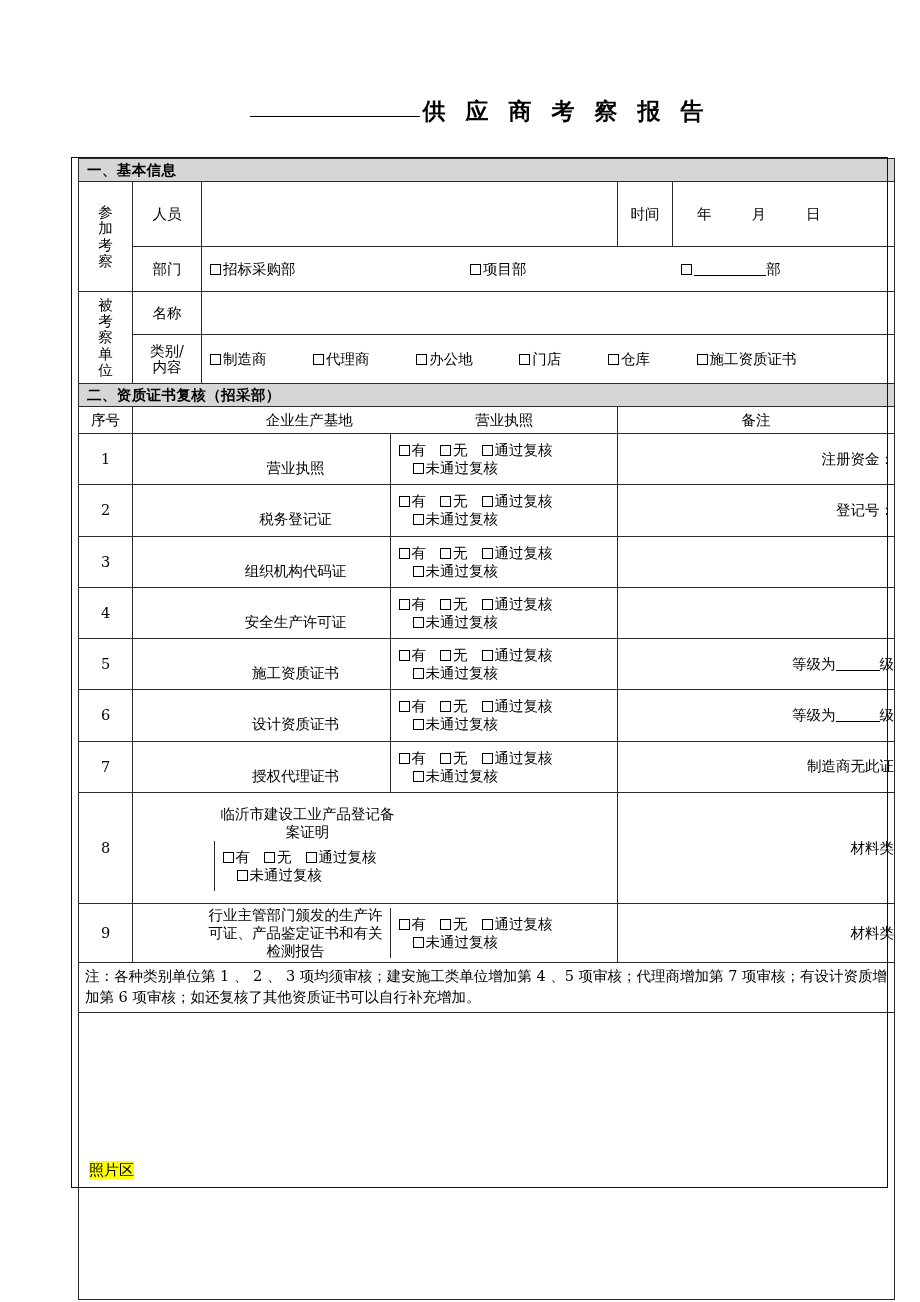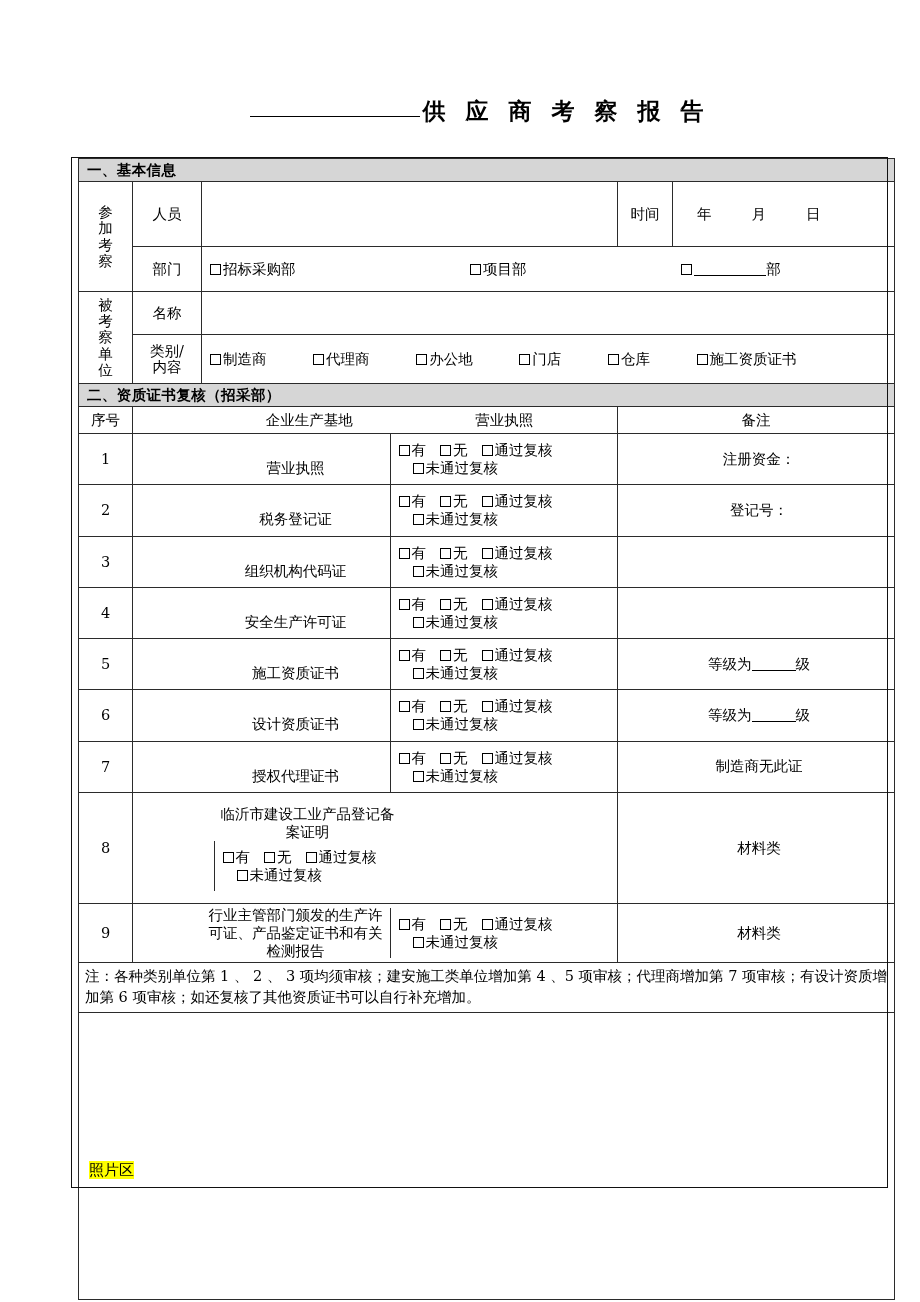--- a/index.html
+++ b/index.html
@@ -136,21 +136,21 @@
     padding-left: 24px !important;
     letter-spacing: 0px;
   }
   .date-cell span { margin-right: 40px; }
   .cert-name {
     text-align: center;
     line-height: 1.25;
     padding: 5px 4px !important;
   }
   .remark {
-    text-align: center;
+    text-align: right;
     padding-left: 6px !important;
     font-size: 14.5px;
     font-family: Liberation Serif, serif;
   }
 
   .note-cell {
     font-size: 13px;
     line-height: 1.45;
     text-align: left;
     padding: 3px 6px 4px 6px !important;

